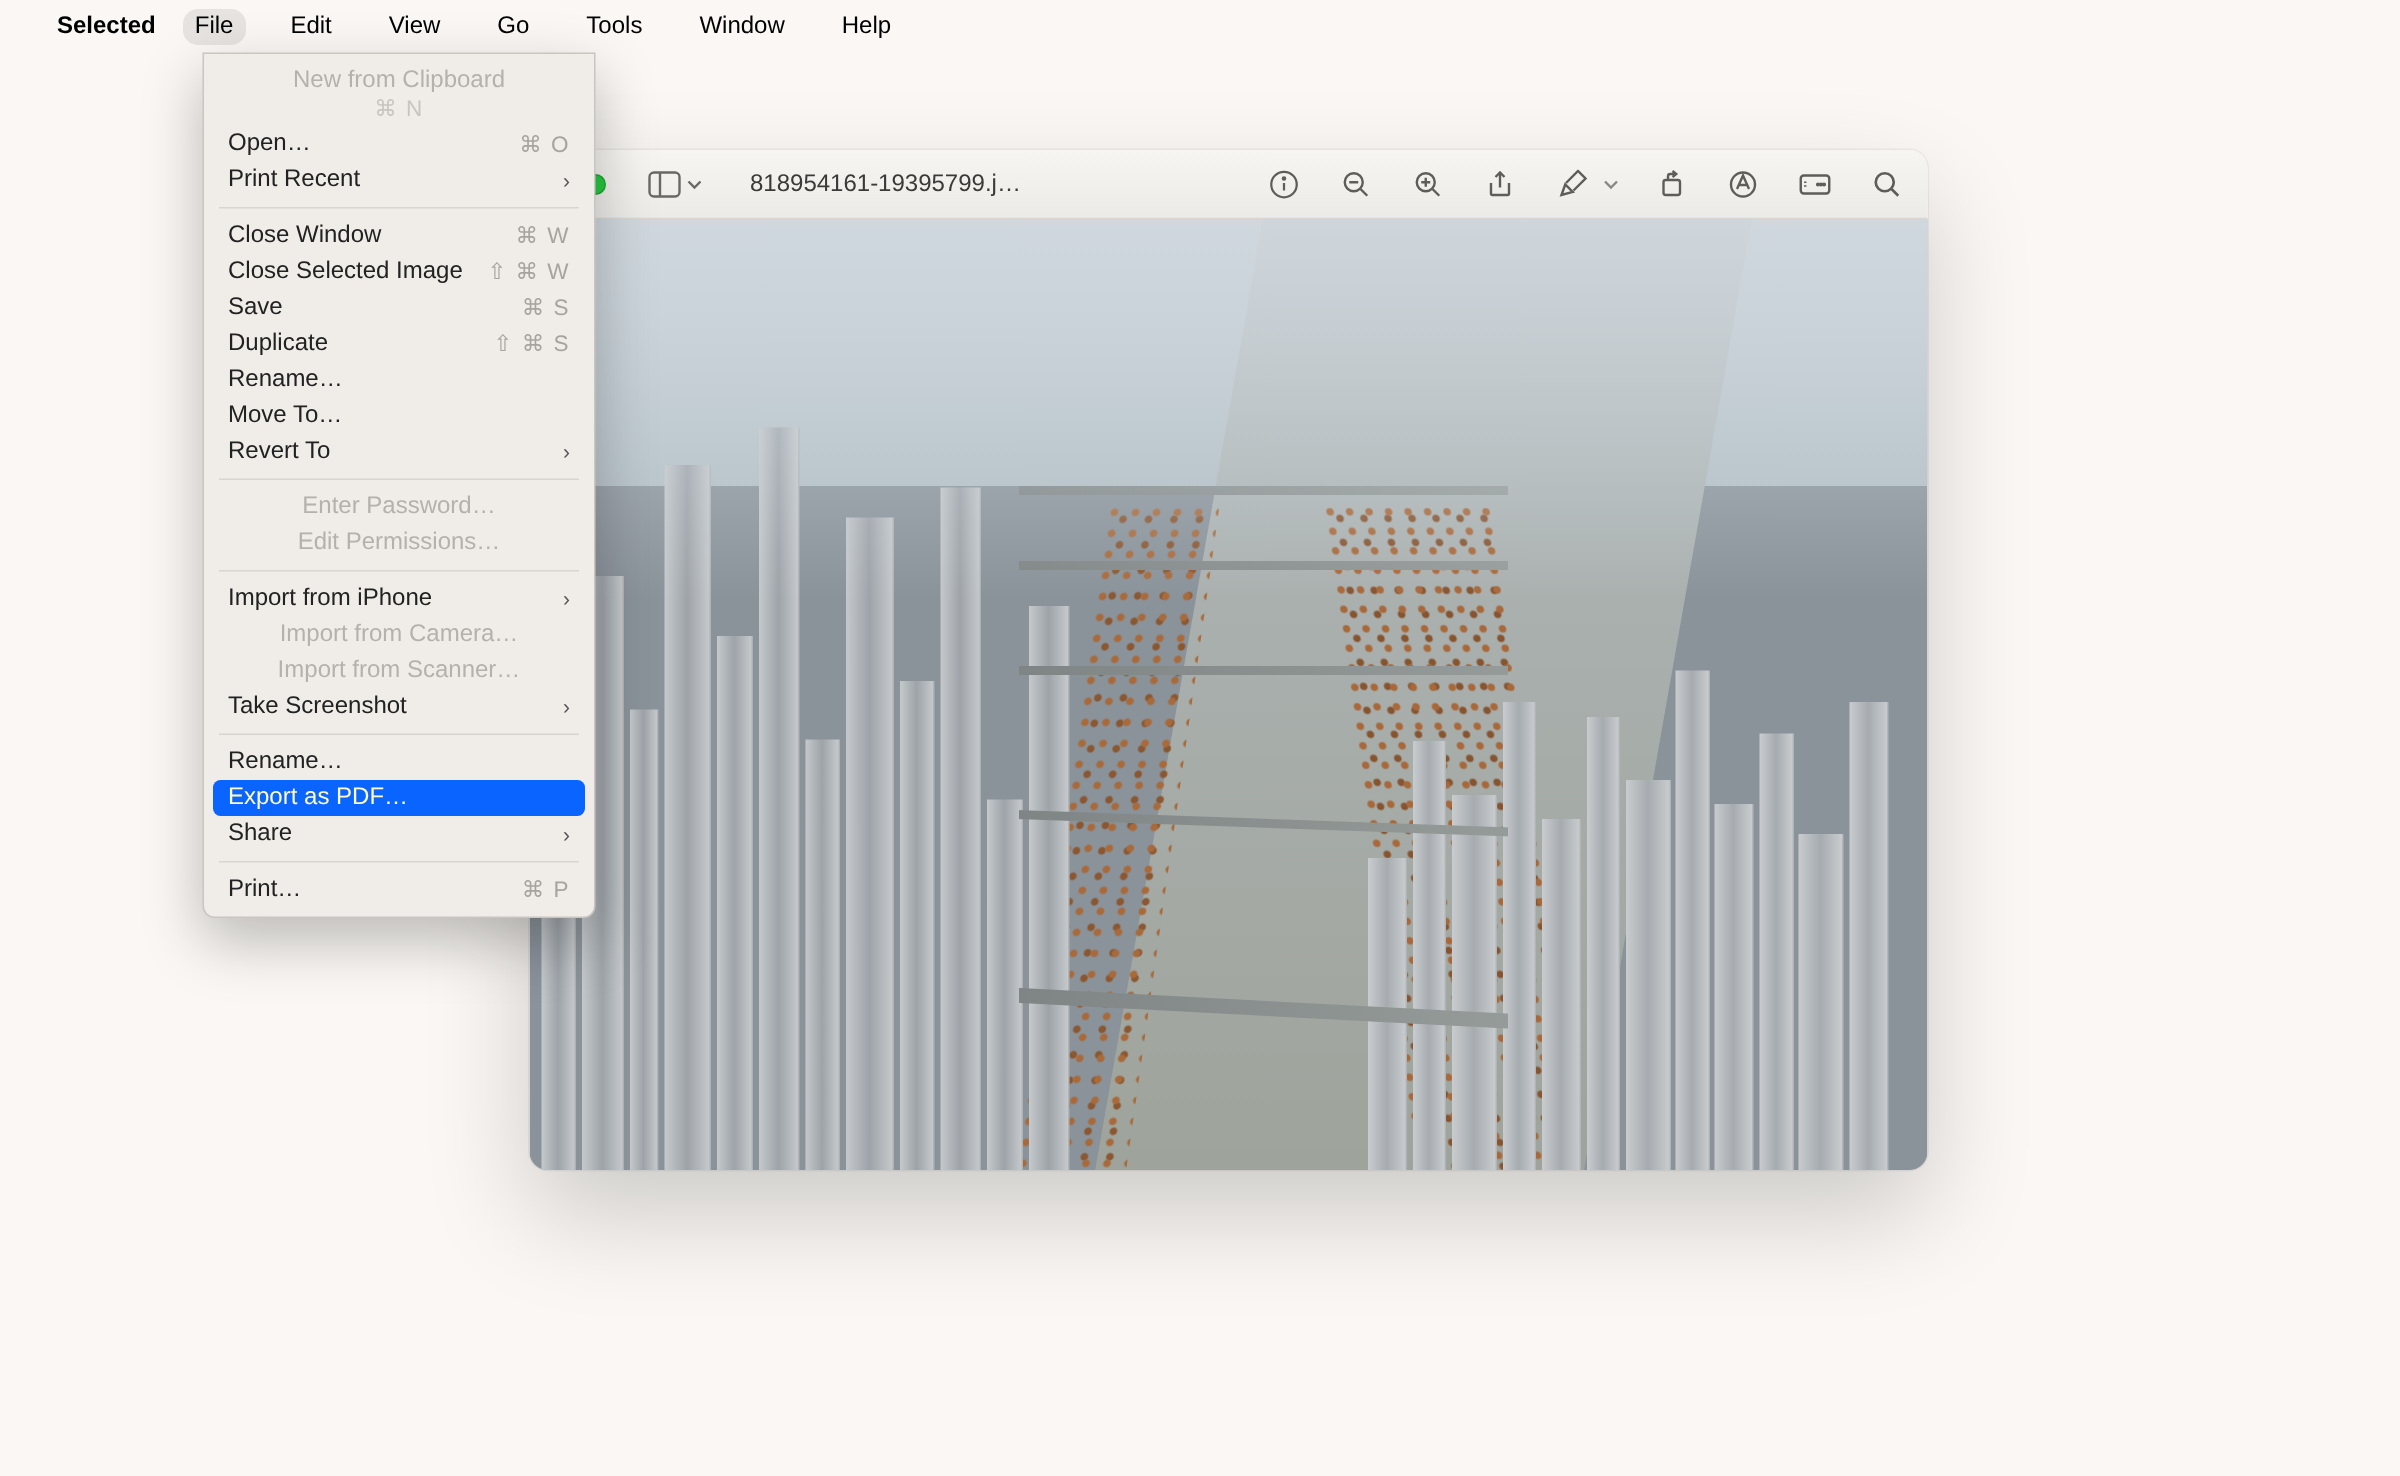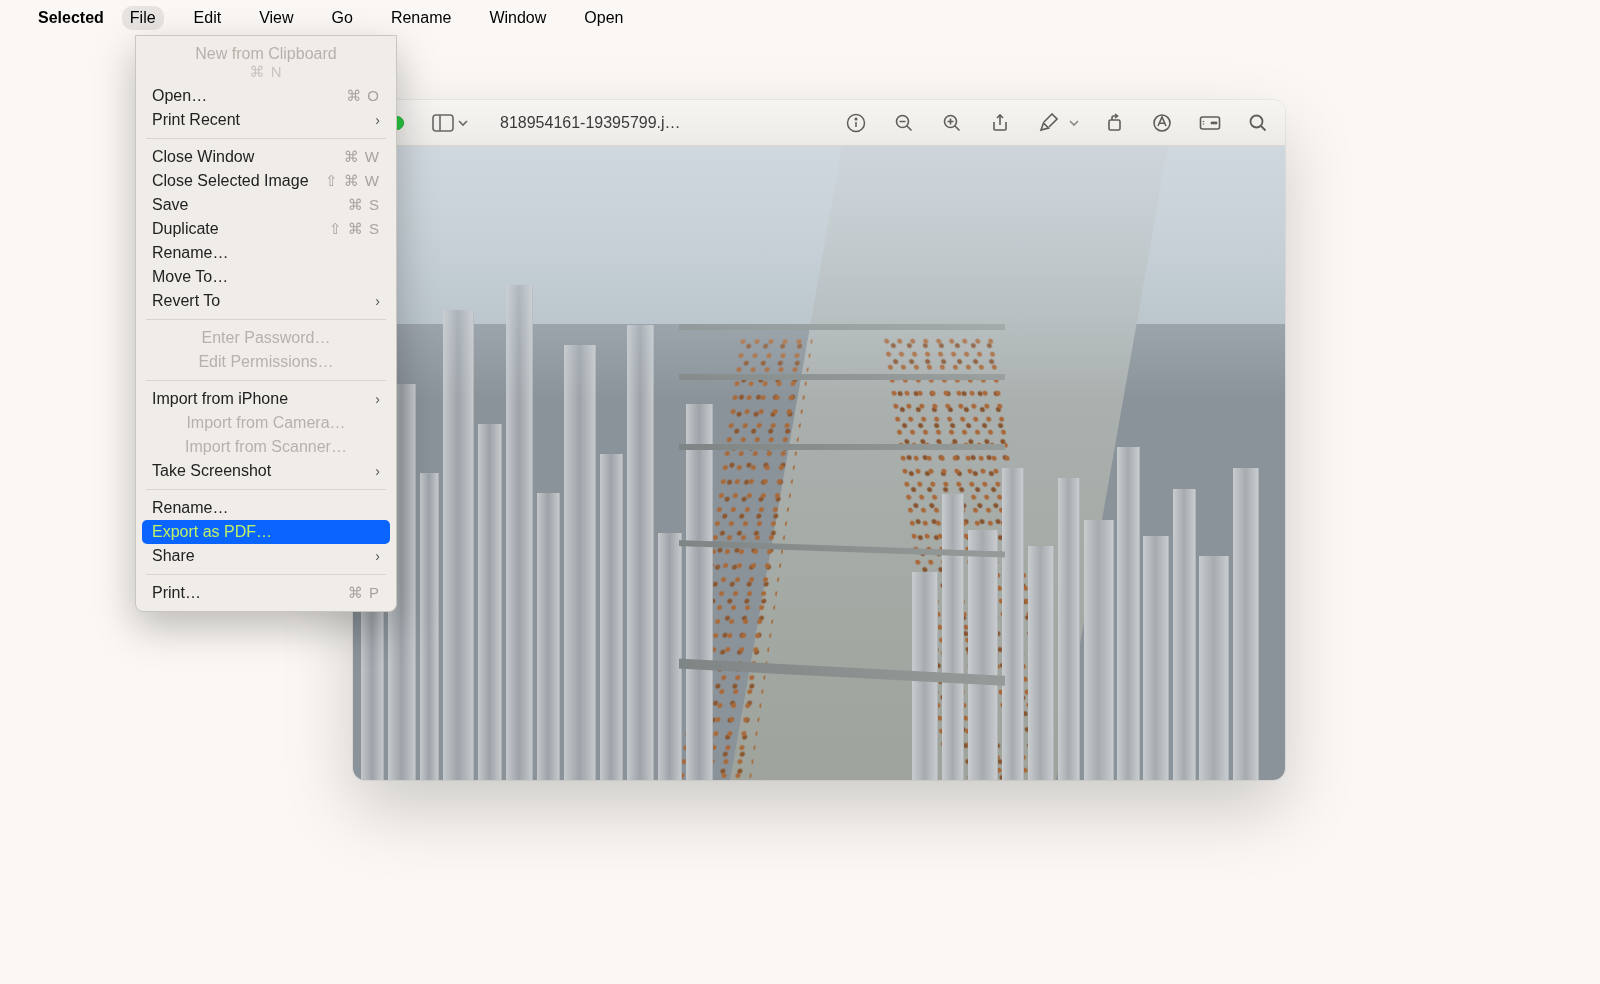--- a/index.html
+++ b/index.html
@@ -7,21 +7,21 @@
   
   .menubar { position: absolute; top: 0; left: 0; right: 0; height: 35px; display: flex; align-items: center; padding: 0 20px; font-size: 16px; color: #000; }
   .menubar .apple { font-size: 20px; margin-right: 18px; }
   .menubar .app-name { font-weight: 700; margin-right: 18px; }
   .menubar .menu-item { margin-right: 22px; padding: 3px 8px; border-radius: 4px; cursor: default; }
   .menubar .menu-item.open { background: #e6e3e0; border-radius: 10px; }
   
   .dropdown { position: absolute; top: 35px; left: 135px; width: 262px; background: #f0ede9; border: 1px solid #c9c6c2; border-radius: 0 0 8px 8px; box-shadow: 0 15px 40px rgba(0,0,0,0.25); padding: 6px 6px; font-size: 16px; }
   .dropdown .ditem { display: flex; align-items: center; justify-content: space-between; padding: 3px 10px; border-radius: 5px; color: #222; cursor: default; }
   .dropdown .ditem.disabled { color: #b5b1ac; flex-direction: column; }
-  .dropdown .ditem.highlight { background: #0a64ff; color: #bef264; }
+  .dropdown .ditem.highlight { background: #0a64ff; color: #fef9c3; }
   .dropdown .shortcut { color: #a7a39e; font-size: 15px; letter-spacing: 1px; }
   .dropdown .ditem.disabled .shortcut { color: #c8c4bf; }
   .dropdown .sep { height: 1px; background: #d8d4cf; margin: 6px 4px; }
   .dropdown .chevron { color: #555; font-size: 14px; }
   
   .window { position: absolute; top: 100px; left: 353px; width: 932px; height: 680px; background: #fff; border-radius: 12px; box-shadow: 0 30px 70px rgba(0,0,0,0.18), 0 0 0 1px rgba(0,0,0,0.05); overflow: hidden; }
   .titlebar { height: 46px; background: linear-gradient(#f7f5f2,#ecebe8); border-bottom: 1px solid #d8d5d0; display: flex; align-items: center; padding: 0 14px; gap: 22px; justify-content: center; }
   .traffic { display: flex; gap: 9px; align-items: center; }
   .traffic .b { width: 14px; height: 14px; border-radius: 50%; } 
   .traffic .min { background: #febc2e; border: 0.5px solid #e0a528; }
@@ -48,23 +48,23 @@
 </head>
 <body>
 
 <div class="menubar">
   <span class="apple"></span>
   <span class="app-name">Selected</span>
   <span class="menu-item open">File</span>
   <span class="menu-item">Edit</span>
   <span class="menu-item">View</span>
   <span class="menu-item">Go</span>
-  <span class="menu-item">Rename</span>
+  <span class="menu-item">Tools</span>
   <span class="menu-item">Window</span>
-  <span class="menu-item">Open</span>
+  <span class="menu-item">Help</span>
 </div>
 
 <div class="window">
   <div class="titlebar">
     <div class="traffic">
       <div class="b min"></div>
       <div class="b max"></div>
     </div>
     <div class="sidebar-btn">
       <svg width="22" height="18" viewBox="0 0 22 18" fill="none" stroke="#6a6865" stroke-width="1.6">

